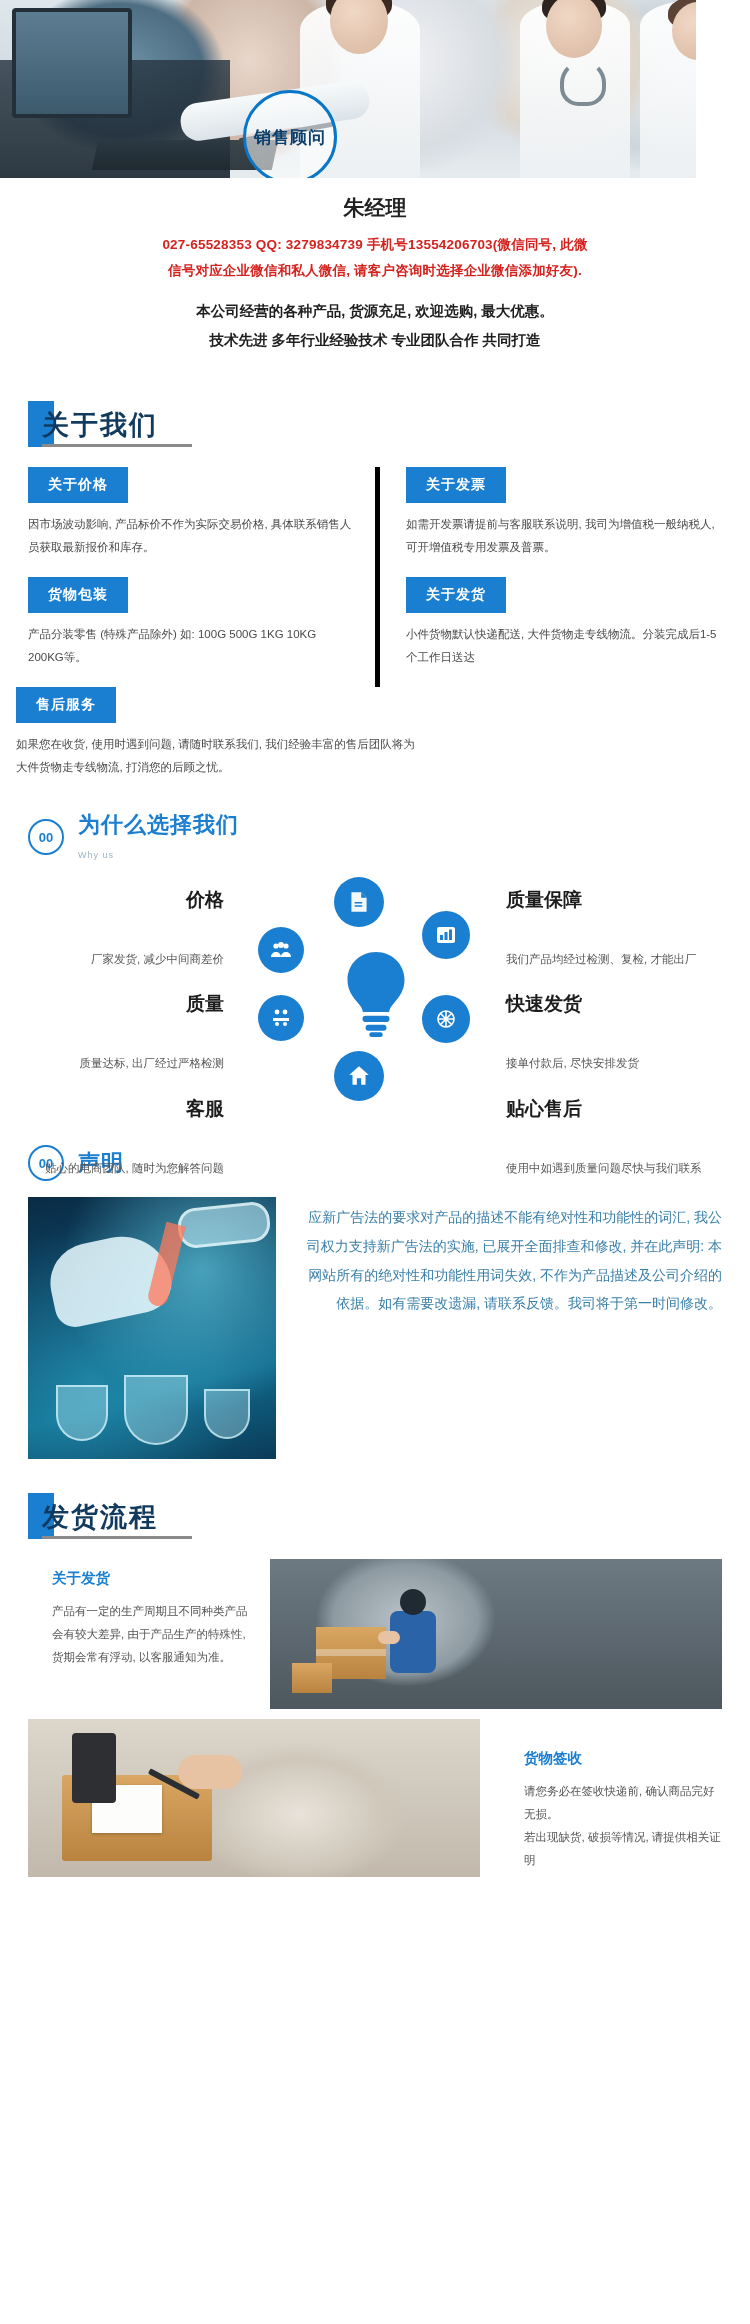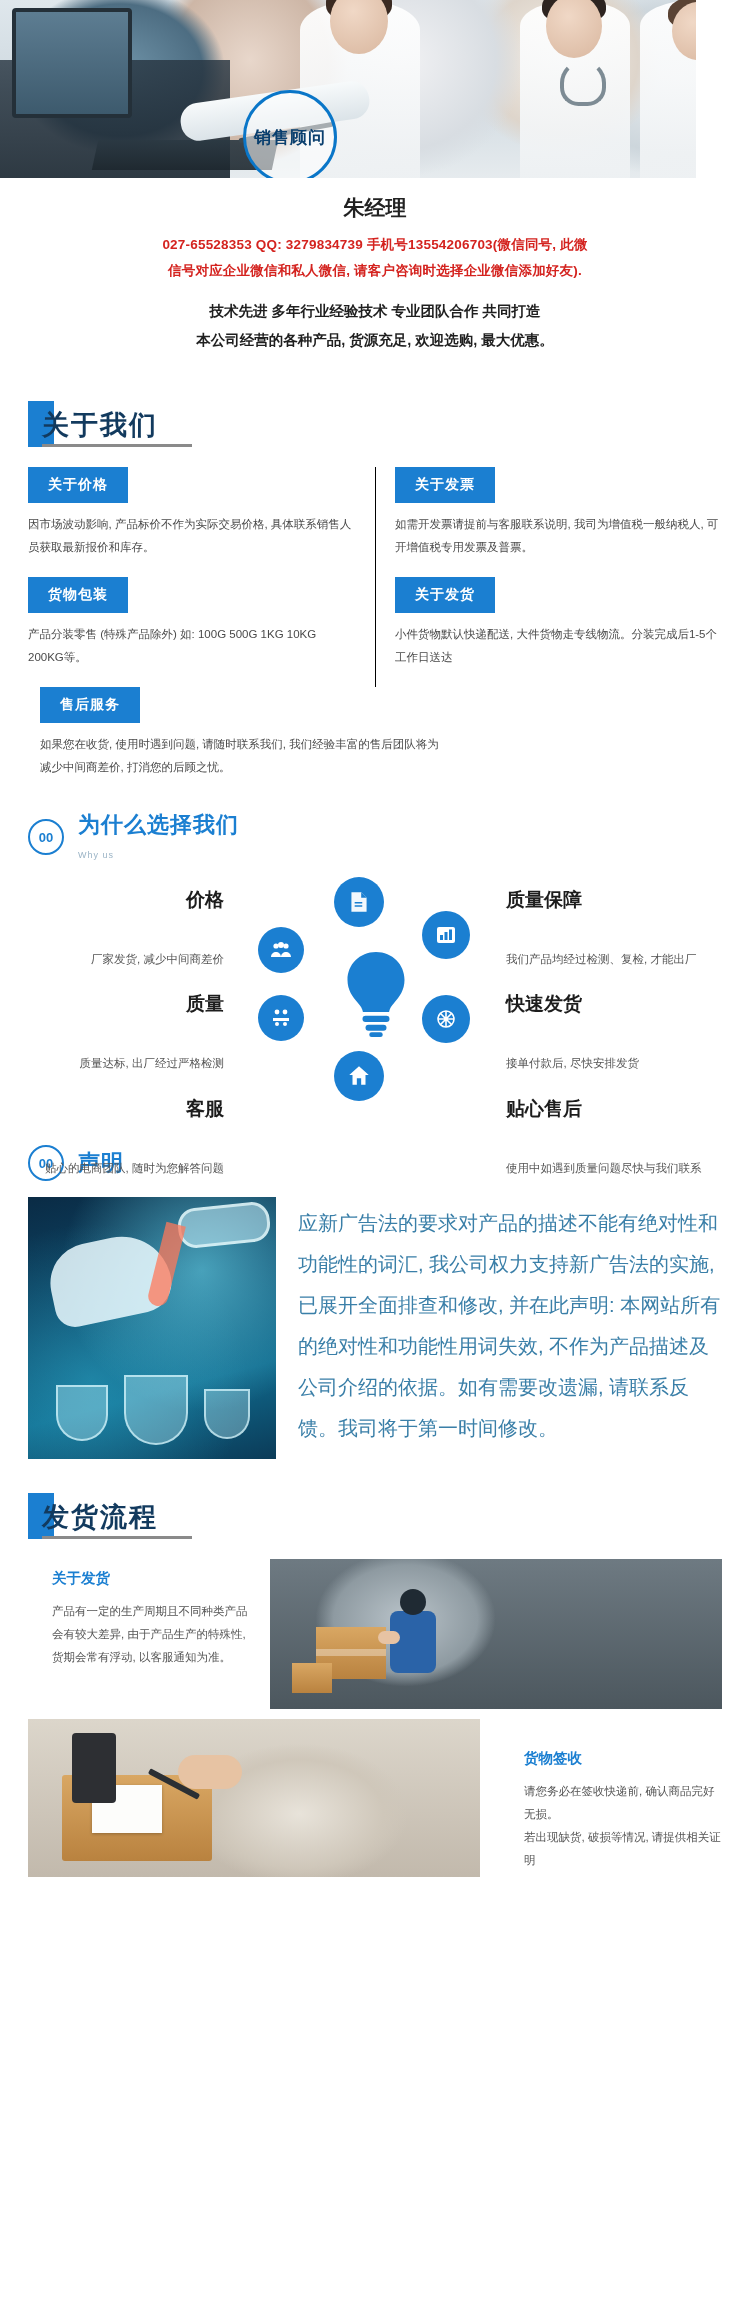--- a/index.html
+++ b/index.html
@@ -128,30 +128,30 @@
   .sec-rule {
     position: absolute; left: 42px; bottom: 2px; width: 150px; height: 3px;
     background: #8a8a8a;
   }
 
   
   .about {
     display: flex; padding: 0 28px; gap: 0;
   }
   .about-col { width: 50%; padding-right: 22px; }
-  .about-col.right { padding-left: 19px; padding-right: 0; border-left: 1px solid #000000; }
+  .about-col.right { padding-left: 26px; padding-right: 0; border-left: 5px solid #000000; }
   .pill {
     display: inline-block;
     background: #1b7fd1; color: #fff; font-size: 14px; font-weight: bold;
     padding: 9px 20px; margin-bottom: 10px; letter-spacing: 1px;
   }
   .about-text {
     font-size: 11.5px; color: #4a4a4a; line-height: 2.0; margin-bottom: 18px;
   }
-  .about-full { padding: 0 40px; }
+  .about-full { padding: 0 16px; }
   .about-full .about-text { font-size: 11.5px; }
 
   
   .mini-head {
     display: flex; align-items: center; gap: 14px;
     padding: 0 28px; margin: 34px 0 6px;
   }
   .mini-circle {
     width: 36px; height: 36px; border-radius: 50%;
     border: 2px solid #1b7fd1; color: #1b7fd1;
@@ -220,22 +220,23 @@
     position: absolute; left: 128px; top: 26px; width: 20px; height: 84px;
     background: rgba(255,120,90,0.75); border-radius: 0 0 10px 10px;
     transform: rotate(14deg);
   }
   .goggle {
     position: absolute; left: 150px; top: 8px; width: 92px; height: 40px;
     background: rgba(210,245,255,0.5); border: 3px solid rgba(240,255,255,0.7);
     border-radius: 18px; transform: rotate(-6deg);
   }
   .decl-text {
-    flex: 1; color: #3a7fa8; font-size: 20px; line-height: 2.05;
+    flex: 1; color: #3a7fa8; font-size: 14px; line-height: 2.05;
     padding-top: 6px;
+    text-align: right;
   }
 
   
   .ship-grid { padding: 0 28px; margin-top: 6px; }
   .ship-row { display: flex; gap: 20px; margin-bottom: 10px; }
   .ship-col-text { width: 222px; padding: 10px 0 0 24px; }
   .ship-col-text.pad-top { padding-top: 30px; }
   .ship-h {
     font-size: 14.5px; font-weight: bold; color: #1b7fd1; margin-bottom: 12px;
   }
@@ -297,22 +298,22 @@
     <div class="badge-circle">销售顾问</div>
   </div>
 
   <div class="contact">
     <div class="contact-name">朱经理</div>
     <div class="contact-line1">
       <div>027-65528353  QQ: 3279834739 手机号13554206703(微信同号, 此微</div>
       <div>信号对应企业微信和私人微信, 请客户咨询时选择企业微信添加好友).</div>
     </div>
     <div class="contact-desc">
+      <div>本公司经营的各种产品, 货源充足, 欢迎选购, 最大优惠。</div>
       <div>技术先进  多年行业经验技术 专业团队合作  共同打造</div>
-      <div>本公司经营的各种产品, 货源充足, 欢迎选购, 最大优惠。</div>
     </div>
   </div>
 
   <div class="sec-head">
     <div class="sec-bar"></div>
     <div class="sec-title">关于我们</div>
     <div class="sec-rule"></div>
   </div>
 
   <div class="about">
@@ -327,21 +328,21 @@
       <div class="about-text">如需开发票请提前与客服联系说明, 我司为增值税一般纳税人, 可开增值税专用发票及普票。</div>
       <div class="pill">关于发货</div>
       <div class="about-text">小件货物默认快递配送, 大件货物走专线物流。分装完成后1-5个工作日送达</div>
     </div>
   </div>
 
   <div class="about-full">
     <div class="pill">售后服务</div>
     <div class="about-text">
       <div>如果您在收货, 使用时遇到问题, 请随时联系我们, 我们经验丰富的售后团队将为</div>
-      <div>减少中间商差价, 打消您的后顾之忧。</div>
+      <div>大件货物走专线物流, 打消您的后顾之忧。</div>
     </div>
   </div>
 
   <div class="mini-head">
     <div class="mini-circle">00</div>
     <div class="mini-title-wrap">
       <div class="mini-title">为什么选择我们</div>
       <div class="mini-sub">Why us</div>
     </div>
   </div>

